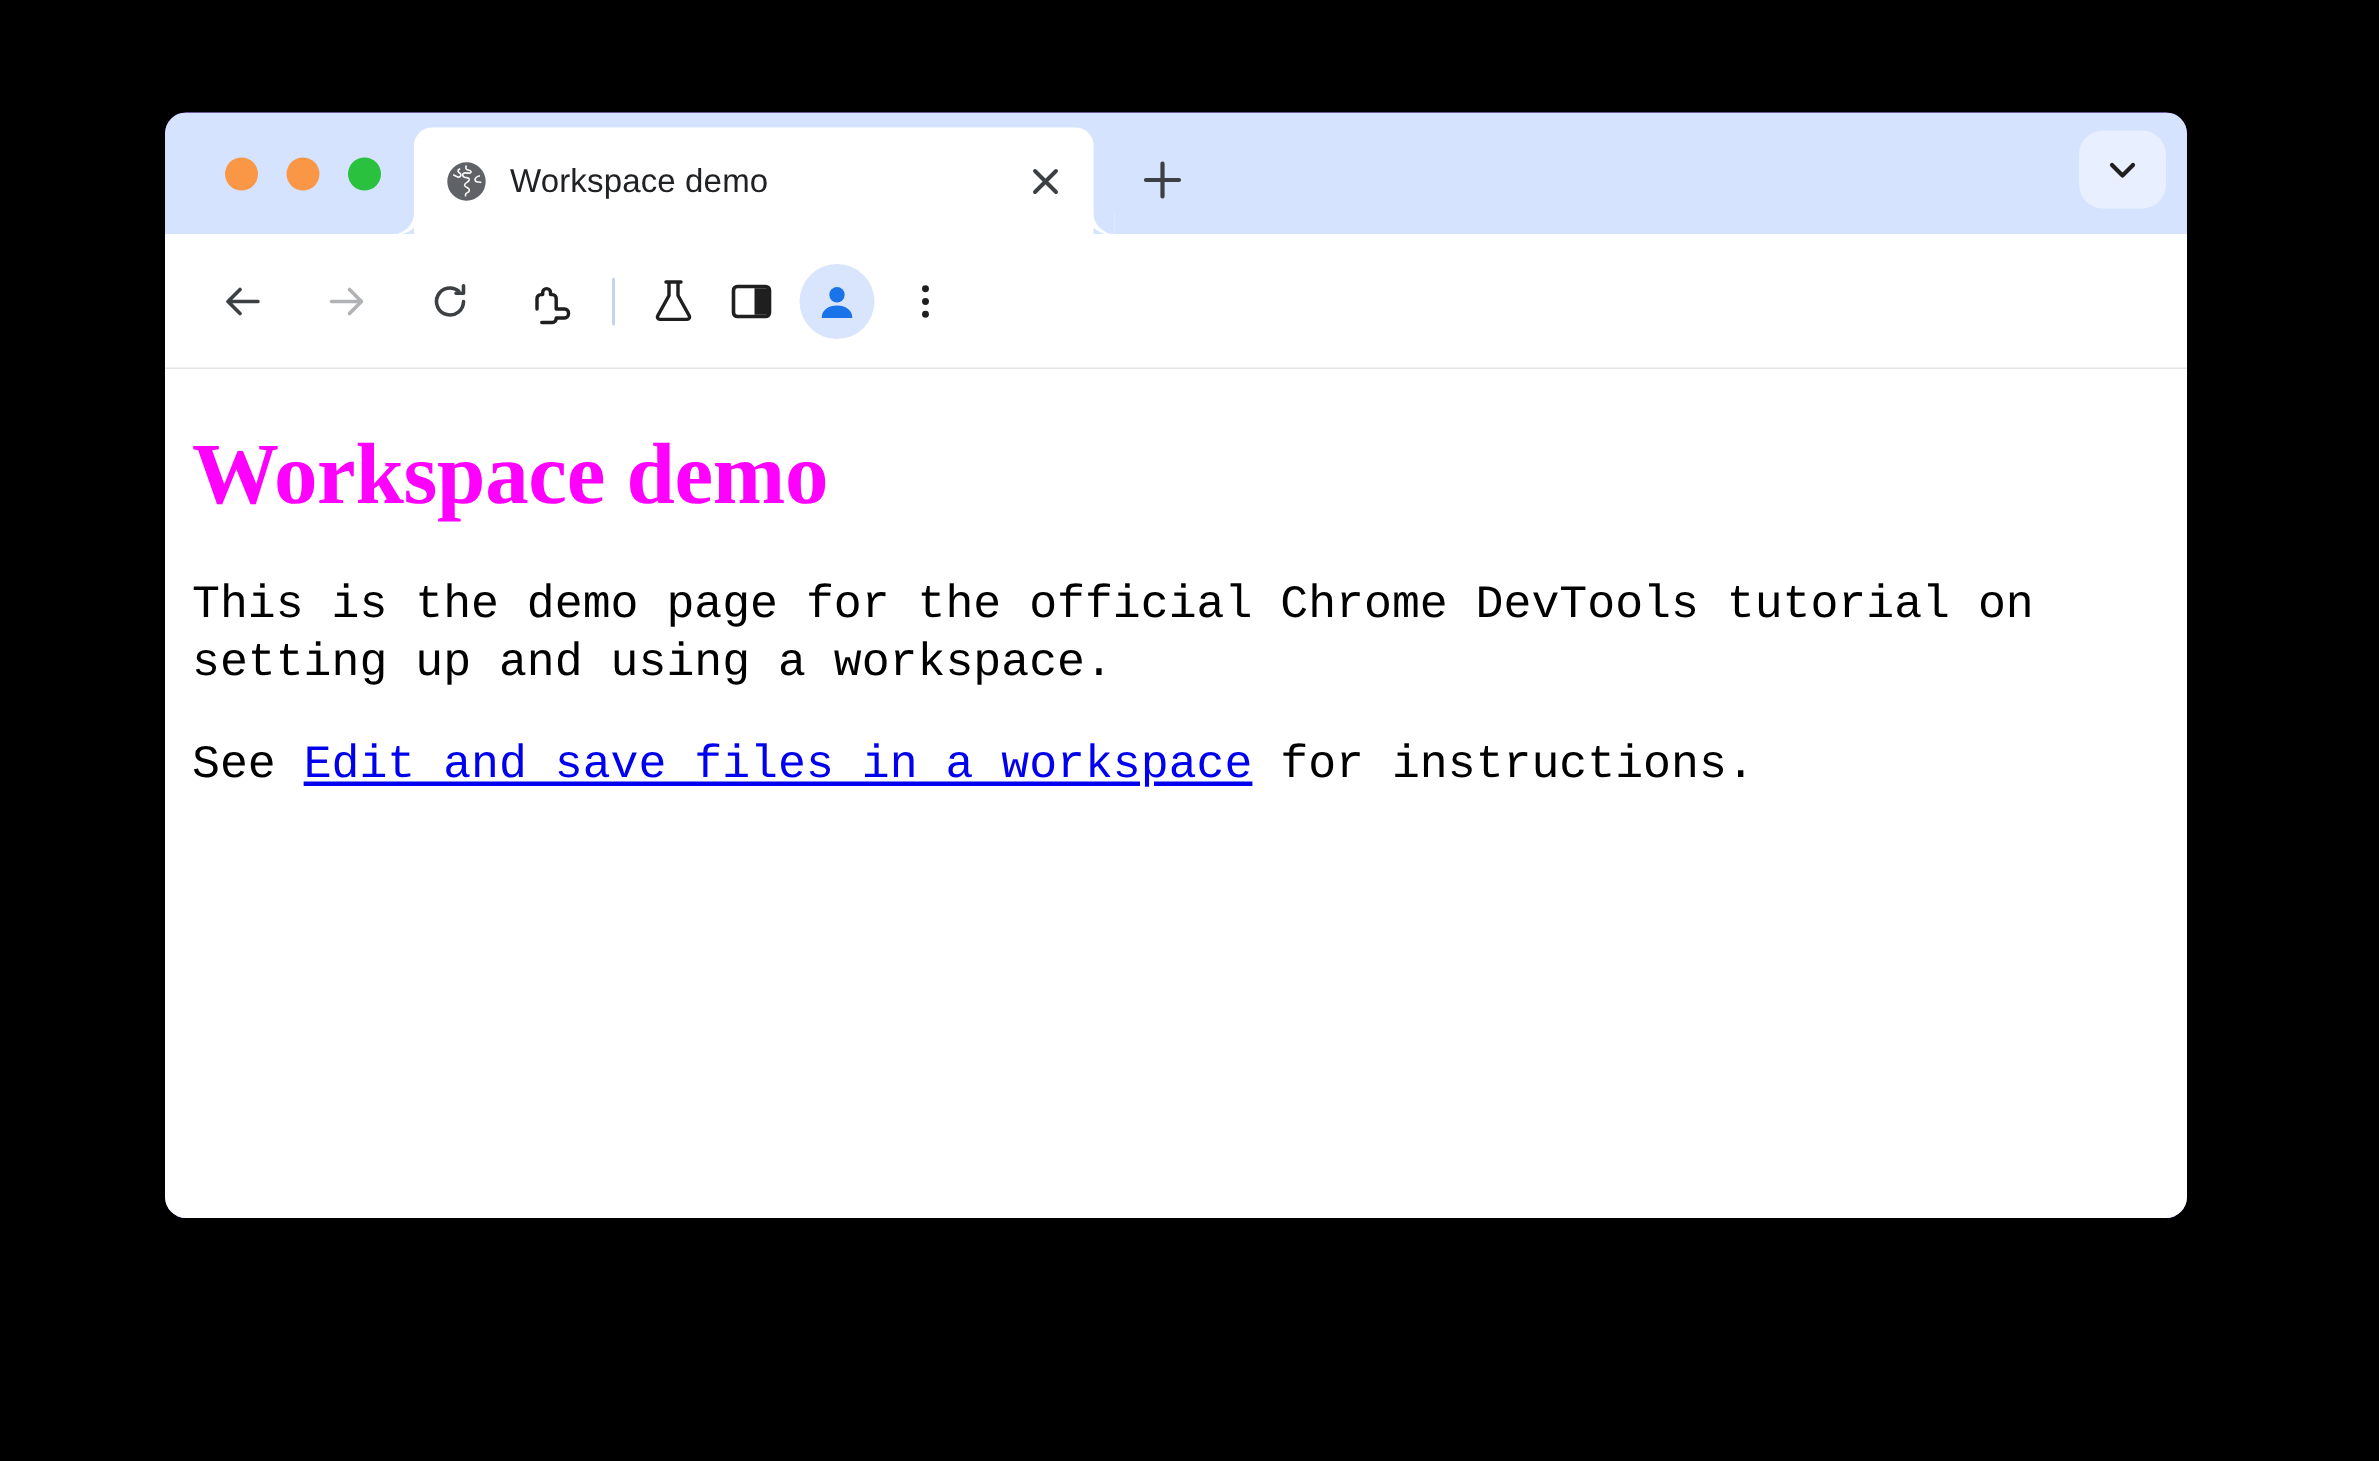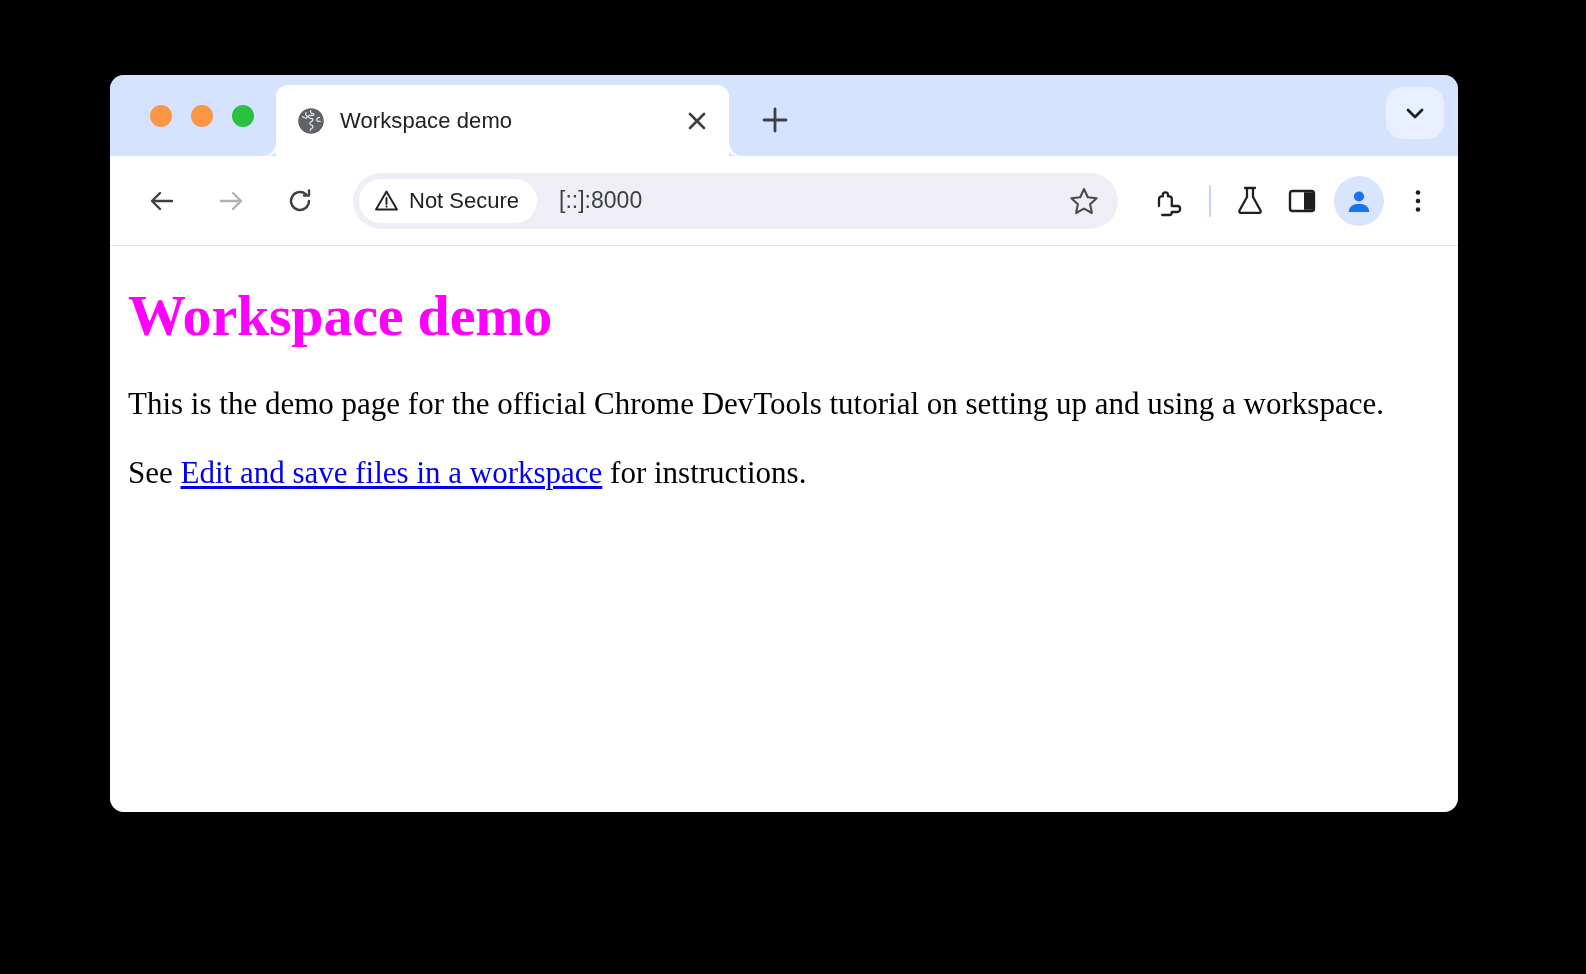--- a/index.html
+++ b/index.html
@@ -255,21 +255,21 @@
   .page-h1 {
     font-family: "Liberation Serif", serif;
     font-size: 58px;
     font-weight: bold;
     color: #ff00ff;
     margin: 38px 0 0 0;
     line-height: 1.12;
     letter-spacing: -0.2px;
   }
   .page-p {
-    font-family: Liberation Serif, serif;
+    font-family: Liberation Mono, monospace;
     font-size: 31px;
     color: #000000;
     margin: 36px 0 0 0;
     line-height: 1.25;
   }
   .page-p.second { margin-top: 30px; }
   .page-link {
     color: #0000ee;
     text-decoration: underline;
     text-underline-offset: 3px;
@@ -336,38 +336,20 @@
       </svg>
     </div>
 
     <div class="nav-btn">
       <svg width="34" height="34" viewBox="0 0 34 34">
         <path d="M26 17 a9 9 0 1 1 -3.2 -6.9" fill="none" stroke="#3c4043" stroke-width="2.4" stroke-linecap="round"></path>
         <path d="M26 6.5 L26 11.5 L21 11.5" fill="none" stroke="#3c4043" stroke-width="2.4" stroke-linecap="round" stroke-linejoin="round"></path>
       </svg>
     </div>
 
-    <div class="omnibox">
-      <div class="security-chip">
-        <svg width="27" height="27" viewBox="0 0 27 27">
-          <path d="M13.5 4.5 L24 22.5 L3 22.5 Z" fill="none" stroke="#1f1f1f" stroke-width="1.9" stroke-linejoin="round"></path>
-          <path d="M13.5 11 L13.5 17" stroke="#1f1f1f" stroke-width="1.9" stroke-linecap="round"></path>
-          <circle cx="13.5" cy="19.6" r="1.05" fill="#1f1f1f"></circle>
-        </svg>
-        <span class="security-chip-label">Not Secure</span>
-      </div>
-
-      <input class="url-text" type="text" readonly="" style="border: none; background: transparent; outline: none; font-family: &quot;Liberation Sans&quot;, sans-serif;" value="[::]:8000">
-
-      <div class="star-btn">
-        <svg width="32" height="32" viewBox="0 0 32 32">
-          <path d="M16 4 L19.8 12.2 L28.6 13.2 L22.1 19.2 L23.9 28 L16 23.6 L8.1 28 L9.9 19.2 L3.4 13.2 L12.2 12.2 Z" fill="none" stroke="#4a4a4a" stroke-width="2.1" stroke-linejoin="round"></path>
-        </svg>
-      </div>
-    </div>
 
     <div class="tool-btn">
       <svg width="36" height="36" viewBox="0 0 36 36">
         <path d="M13 7 h7 a2.6 2.6 0 0 1 2.6 2.6 v1.2 h1.4 a2.6 2.6 0 0 1 0 5.2 h-1.4 v1.2
                  a2.6 2.6 0 0 1 -2.6 2.6 h-7 v5.6 a2.6 2.6 0 0 1 -2.6 2.6 h-0.8
                  a2.6 2.6 0 0 1 -2.6 -2.6 v-5.6 h-0.4 a2.6 2.6 0 0 1 -2.6 -2.6 v-7" fill="none" stroke="#1f1f1f" stroke-width="2.3" stroke-linejoin="round" stroke-linecap="round" transform="rotate(-90 18 18) translate(0 0)"></path>
       </svg>
     </div>
 
     <div class="tool-sep"></div>

